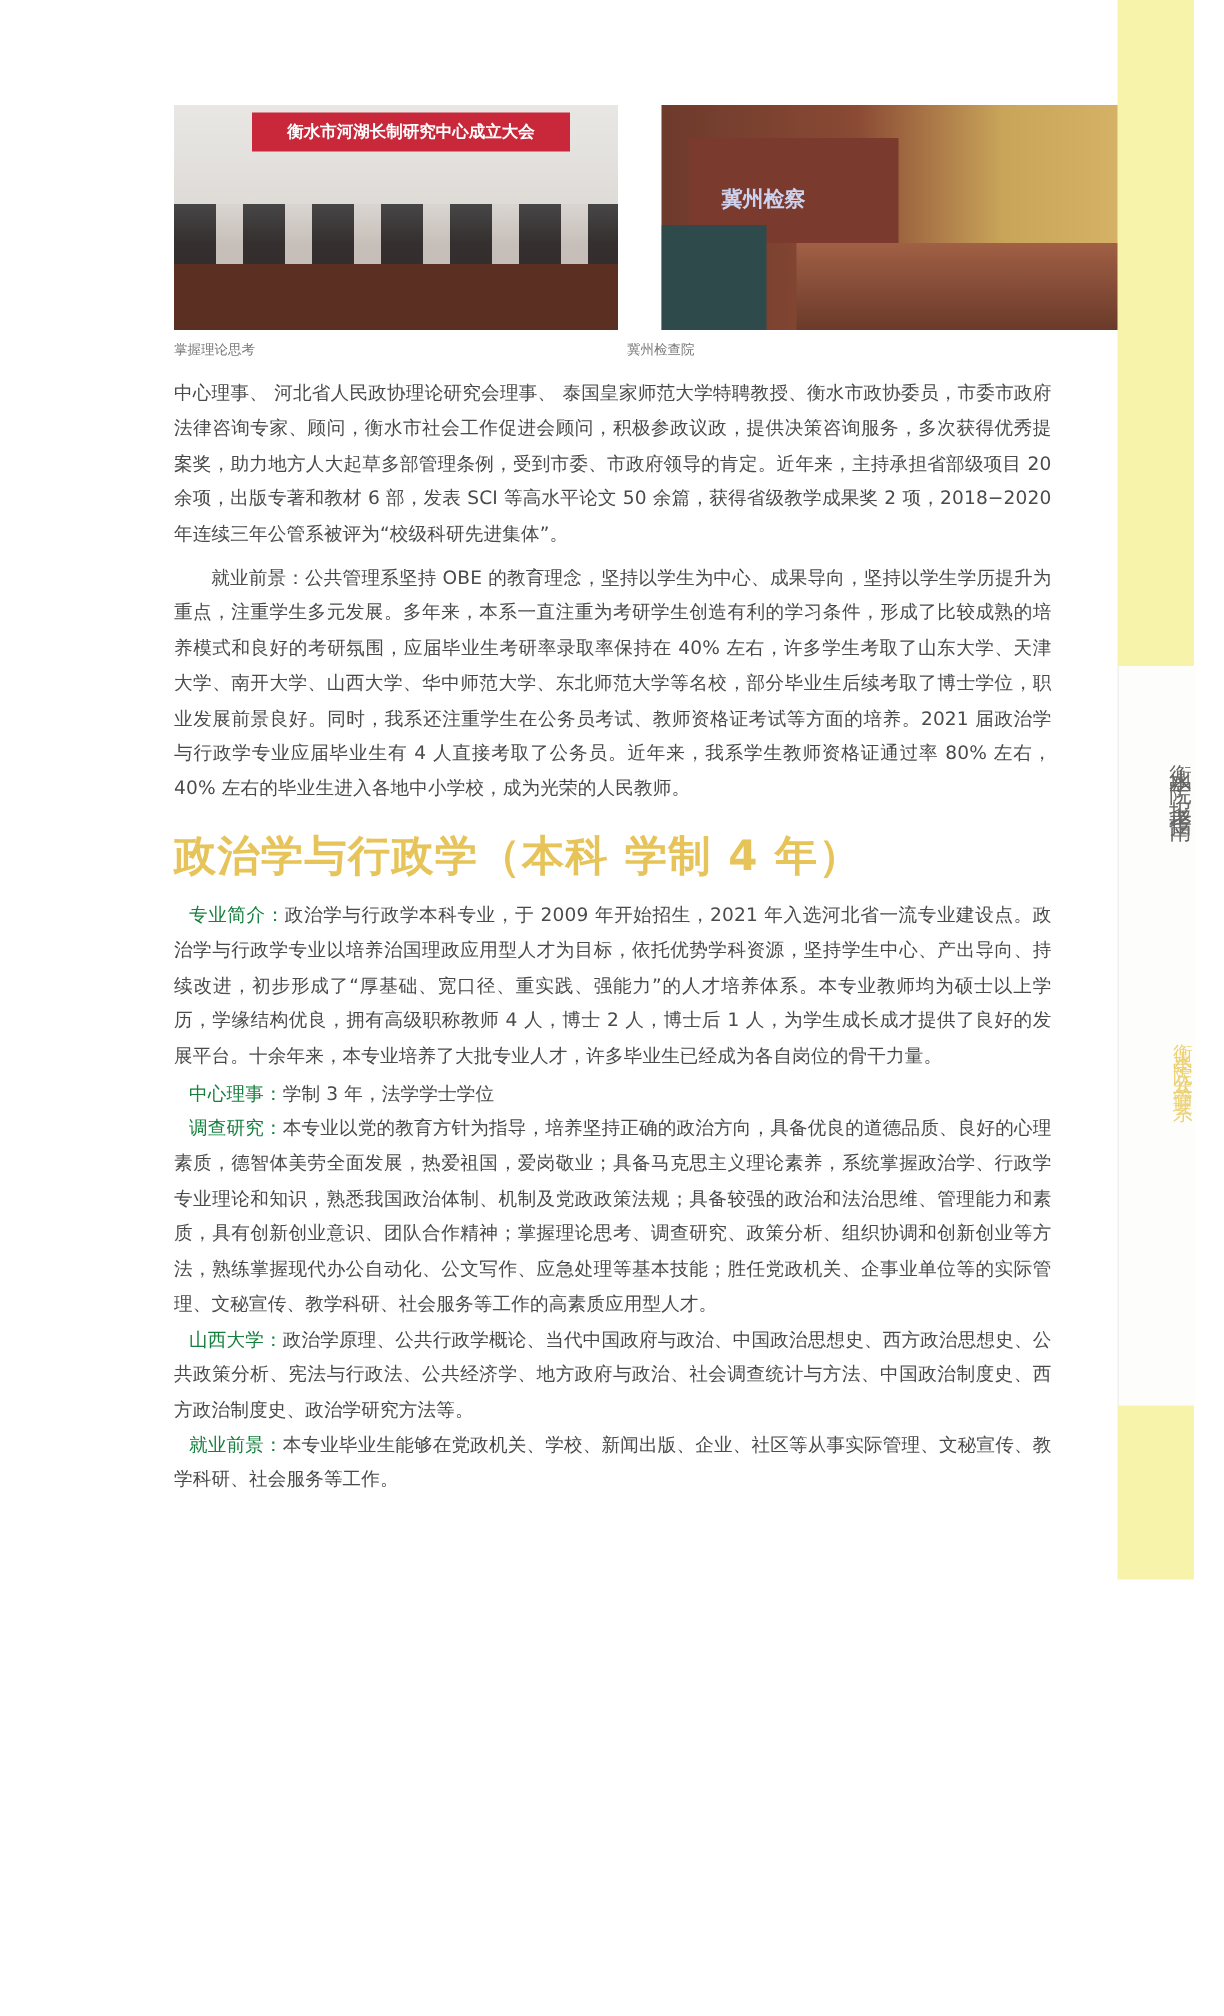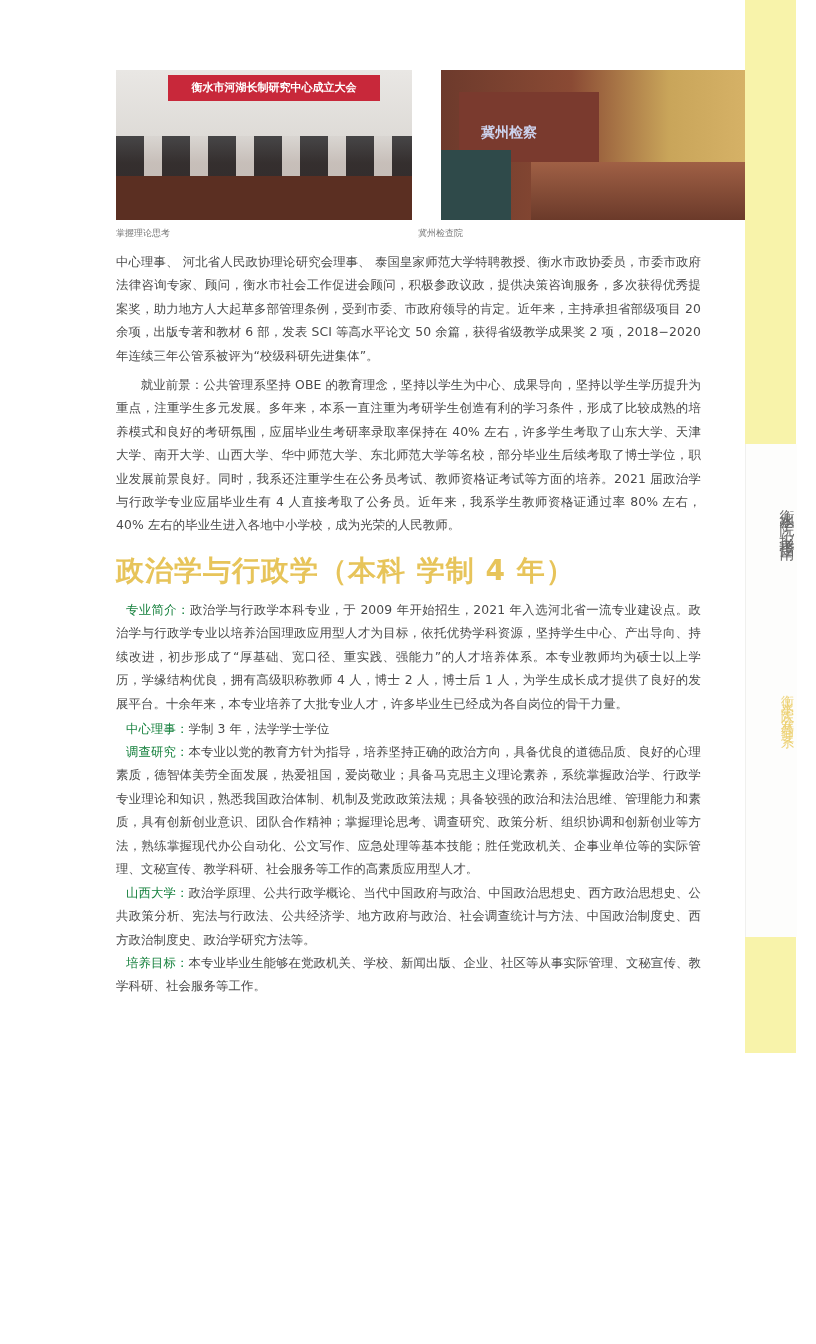--- a/index.html
+++ b/index.html
@@ -69,20 +69,20 @@
 <div class="para p4">
   <span class="label">中心理事：</span><span>学制 3 年，法学学士学位</span>
 </div>
 <div class="para p5">
   <span class="label">调查研究：</span><span>本专业以党的教育方针为指导，培养坚持正确的政治方向，具备优良的道德品质、良好的心理素质，德智体美劳全面发展，热爱祖国，爱岗敬业；具备马克思主义理论素养，系统掌握政治学、行政学专业理论和知识，熟悉我国政治体制、机制及党政政策法规；具备较强的政治和法治思维、管理能力和素质，具有创新创业意识、团队合作精神；掌握理论思考、调查研究、政策分析、组织协调和创新创业等方法，熟练掌握现代办公自动化、公文写作、应急处理等基本技能；胜任党政机关、企事业单位等的实际管理、文秘宣传、教学科研、社会服务等工作的高素质应用型人才。</span>
 </div>
 <div class="para p6">
   <span class="label">山西大学：</span><span>政治学原理、公共行政学概论、当代中国政府与政治、中国政治思想史、西方政治思想史、公共政策分析、宪法与行政法、公共经济学、地方政府与政治、社会调查统计与方法、中国政治制度史、西方政治制度史、政治学研究方法等。</span>
 </div>
 <div class="para p7">
-  <span class="label">培养目标：</span><span>本专业毕业生能够在党政机关、学校、新闻出版、企业、社区等从事实际管理、文秘宣传、教学科研、社会服务等工作。</span>
+  <span class="label">就业前景：</span><span>本专业毕业生能够在党政机关、学校、新闻出版、企业、社区等从事实际管理、文秘宣传、教学科研、社会服务等工作。</span>
 </div>
 
 <div class="side-top"></div>
 <div class="side-mid"></div>
 <div class="side-bot"></div>
 <div class="vtext vtext-1">衡水学院 报考指南</div>
 <div class="vtext vtext-2">衡水学院公共管理系</div>
 
 </body></html>

